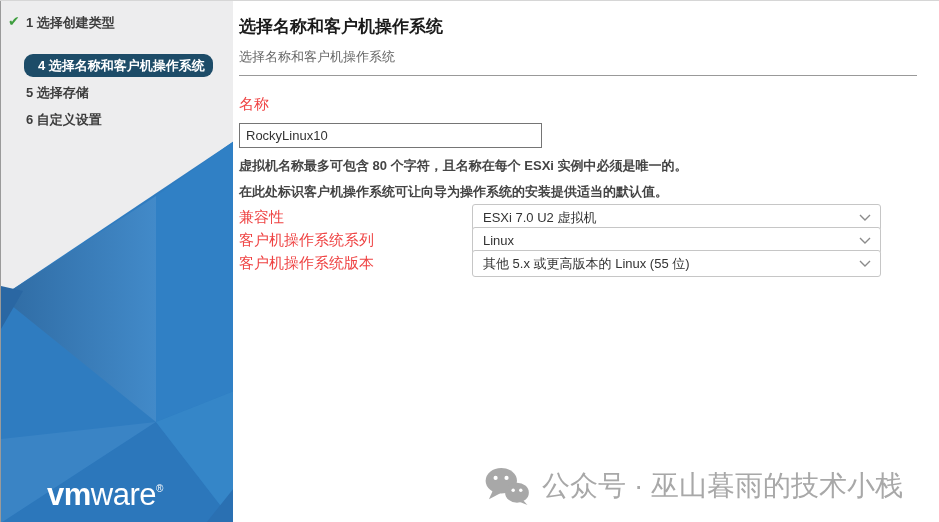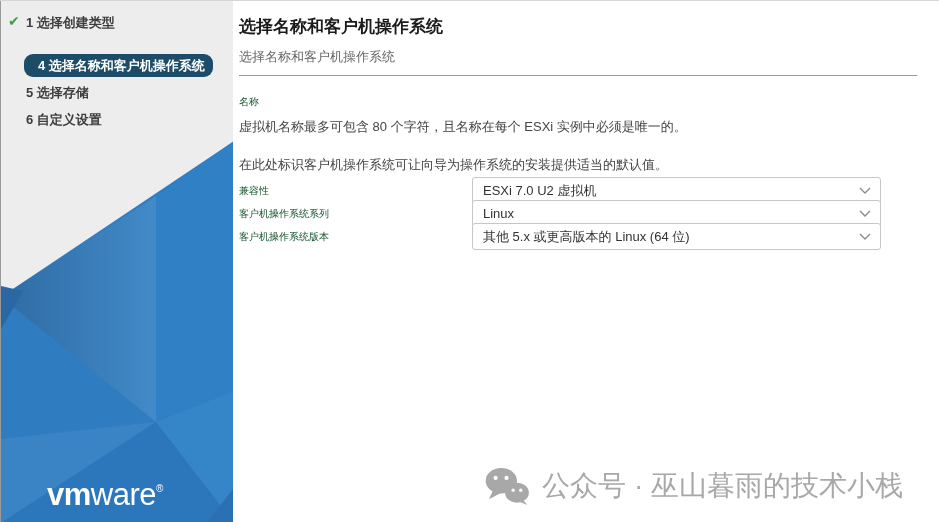--- a/index.html
+++ b/index.html
@@ -59,35 +59,35 @@
   
   .content {
     flex:1 1 auto;
     padding:10px 22px 0 6px;
     position:relative;
   }
   .page-title { font-size:17px; font-weight:bold; color:#1b1b1b; margin-top:4px; }
   .page-subtitle { font-size:13px; color:#666; margin-top:10px; }
   .divider { border:none; border-top:1px solid #999; margin-top:9px; }
 
-  .field-label { font-size:10px; color:#14532d; }
+  .field-label { font-size:15px; color:#ef4444; }
   .name-label { margin-top:19px; }
   .name-input {
     margin-top:9px;
     width:303px; height:25px;
     border:1px solid #757575; border-radius:0;
     font-size:13px; color:#333;
     padding:0 6px;
     font-family:"Liberation Sans","DejaVu Sans",sans-serif;
     background:#fff;
     display:block;
   }
-  .note { font-size:13px; color:#444; }
+  .note { font-size:13px; color:#444;font-weight:bold; }
   .note1 { margin-top:9px; }
-  .note2 { margin-top:20px; margin-bottom:9px; }
+  .note2 { margin-top:8px; margin-bottom:9px; }
 
   .form-row {
     display:flex; align-items:center;
     margin-top:8px;
     height:15px;
   }
   .form-row .field-label { width:233px; flex:0 0 233px; }
   .select {
     position:relative;
     width:409px; height:27px;
@@ -157,20 +157,21 @@
       <span class="vm">vm</span><span class="ware">ware</span><span class="reg">®</span>
     </div>
   </div>
 
   <div class="content">
     <div class="page-title">选择名称和客户机操作系统</div>
     <div class="page-subtitle">选择名称和客户机操作系统</div>
     <hr class="divider">
 
     <div class="field-label name-label">名称</div>
+    <input class="name-input" type="text" value="RockyLinux10" style="">
 
     <div class="note note1">虚拟机名称最多可包含 80 个字符，且名称在每个 ESXi 实例中必须是唯一的。</div>
     <div class="note note2">在此处标识客户机操作系统可让向导为操作系统的安装提供适当的默认值。</div>
 
     <div class="form-row">
       <div class="field-label">兼容性</div>
       <div class="select">
         <span>ESXi 7.0 U2 虚拟机</span>
         <svg class="chevron-down-icon" viewBox="0 0 12 8">
             <path d="M1 1 L6 6 L11 1" stroke="#8b8b8b" stroke-width="1.4" fill="none"></path>
@@ -184,21 +185,21 @@
         <span>Linux</span>
         <svg class="chevron-down-icon" viewBox="0 0 12 8">
             <path d="M1 1 L6 6 L11 1" stroke="#8b8b8b" stroke-width="1.4" fill="none"></path>
           </svg>
       </div>
     </div>
 
     <div class="form-row">
       <div class="field-label">客户机操作系统版本</div>
       <div class="select">
-        <span>其他 5.x 或更高版本的 Linux (64 位)</span>
+        <span>其他 5.x 或更高版本的 Linux (55 位)</span>
         <svg class="chevron-down-icon" viewBox="0 0 12 8">
             <path d="M1 1 L6 6 L11 1" stroke="#8b8b8b" stroke-width="1.4" fill="none"></path>
           </svg>
       </div>
     </div>
   </div>
 </div>
 
 <div class="watermark">
   <svg width="46" height="38" viewBox="0 0 48 40" aria-hidden="true">

